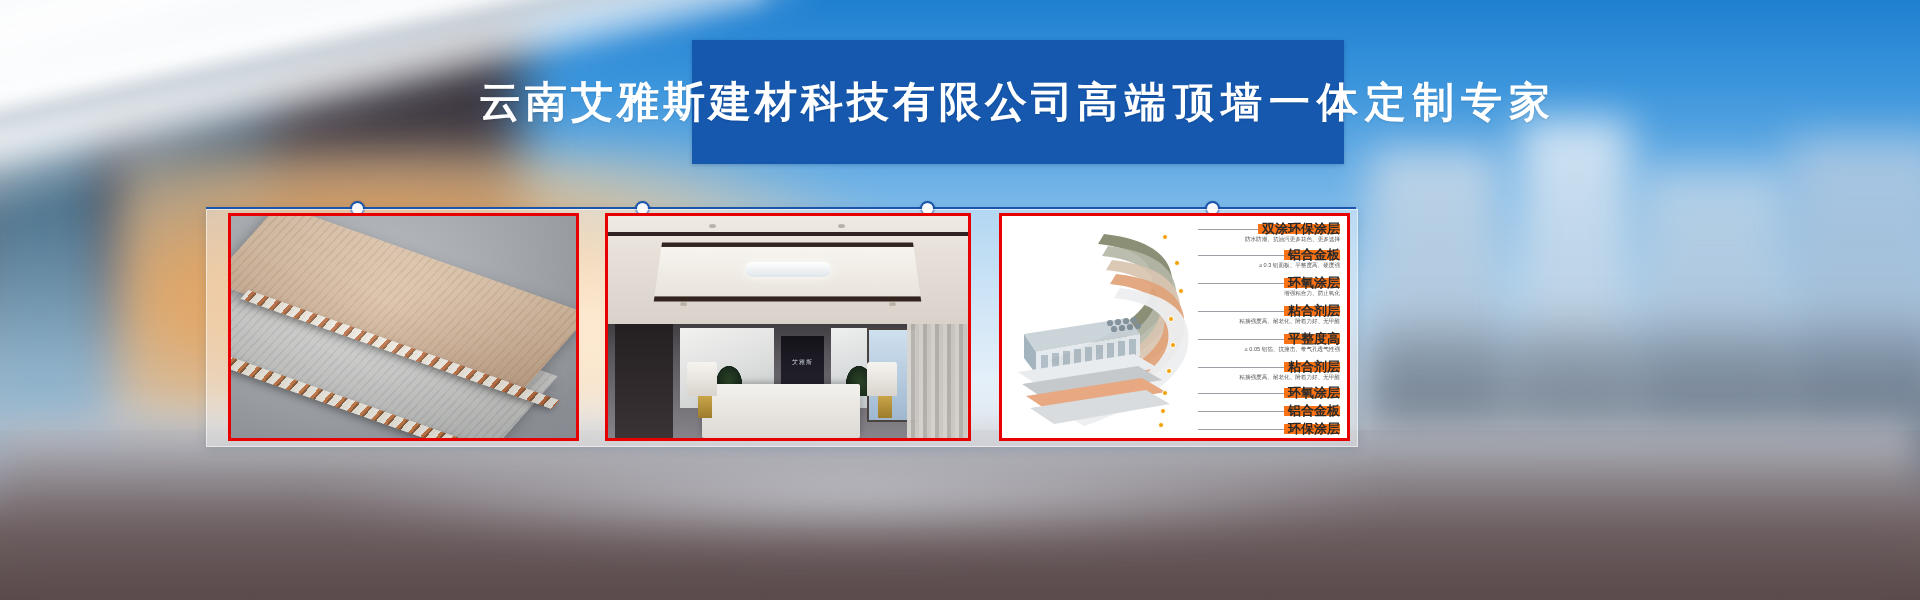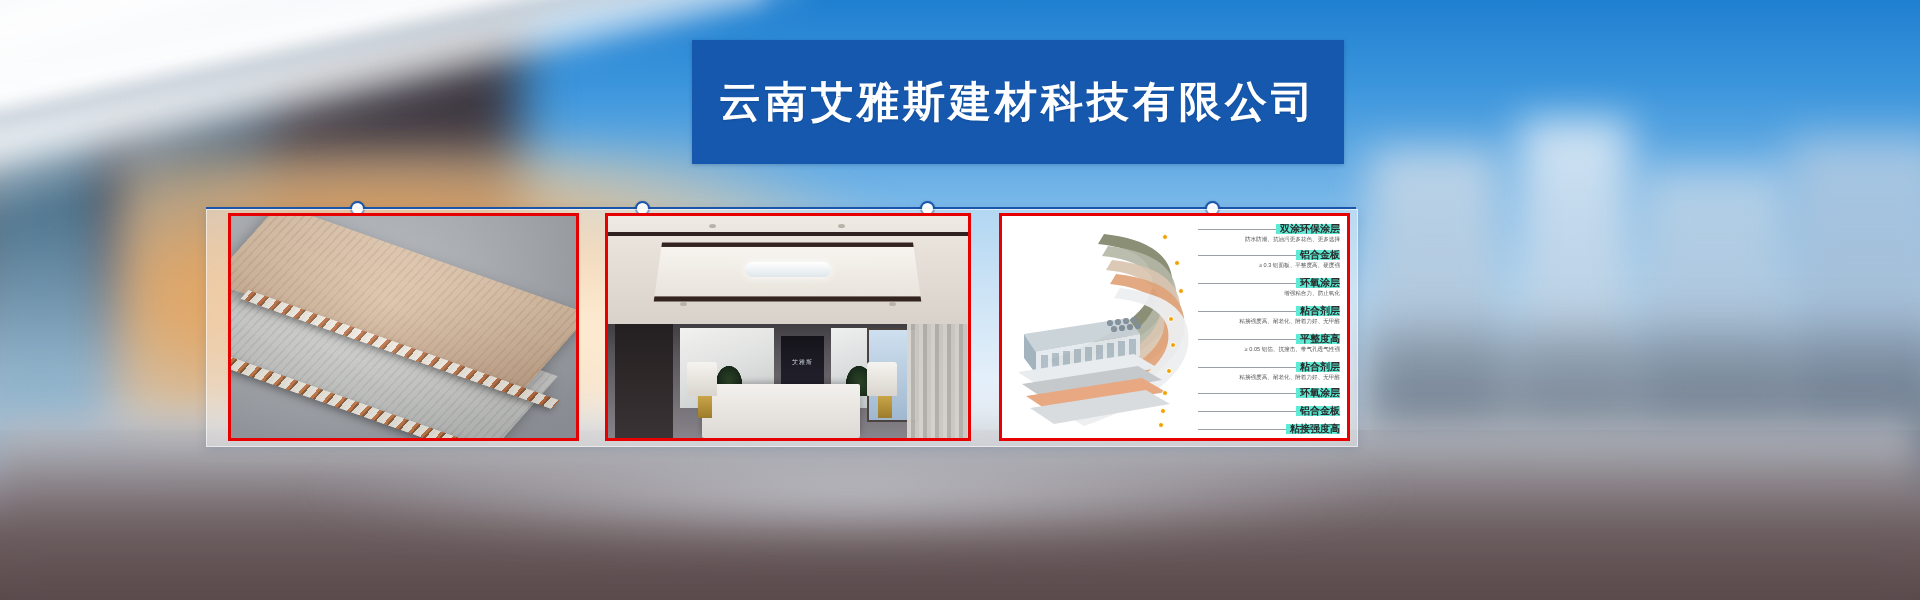--- a/index.html
+++ b/index.html
@@ -255,22 +255,22 @@
   .p3-art{position:absolute;left:6px;top:6px;width:200px;height:208px;}
   .labels{position:absolute;left:196px;top:6px;width:142px;height:210px;}
   .lab{
     position:absolute;left:0;width:142px;
     display:flex;flex-direction:column;align-items:flex-end;
   }
   .lab .leader{
     position:absolute;left:0;top:5px;width:100%;height:1px;background:#9aa0a6;z-index:0;
   }
   .lab .title{
-    position:relative;z-index:1;background:#5eead4;padding-left:4px;
-    font-size:10px;font-weight:bold;color:#2a2a2a;line-height:10px;white-space:nowrap;
+    position:relative;z-index:1;background:#f97316;padding-left:4px;
+    font-size:13px;font-weight:bold;color:#2a2a2a;line-height:10px;white-space:nowrap;
   }
   .lab .sub{
     position:relative;z-index:1;background:#ffffff;padding-left:4px;
     font-size:5.6px;color:#555;line-height:9px;white-space:nowrap;margin-top:1px;
   }
   .dot{position:absolute;width:4px;height:4px;border-radius:50%;
     background:#f0a200;border:1px solid #fff;}
 </style>
 </head>
 <body>
@@ -292,20 +292,21 @@
     <div class="bg-warm2"></div>
     <div class="bg-canopy"></div>
     <div class="bg-canopy2"></div>
     <div class="bg-canopy-edge"></div>
     <div class="bg-ground-blur"></div>
     <div class="bg-ground-sheen"></div>
   </div>
 
   <div class="headline">
     <div class="headline-line l1">云南艾雅斯建材科技有限公司</div>
+    <div class="headline-line l2">高端顶墙一体定制专家</div>
   </div>
 
   <div class="sel-line"></div>
   <div class="sel-handle" style="left:350px;"></div>
   <div class="sel-handle" style="left:635px;"></div>
   <div class="sel-handle" style="left:920px;"></div>
   <div class="sel-handle" style="left:1205px;"></div>
 
   <div class="card"></div>
 
@@ -425,21 +426,21 @@
         <div class="lab" style="top:166px;">
           <div class="leader"></div>
           <div class="title">环氧涂层</div>
         </div>
         <div class="lab" style="top:184px;">
           <div class="leader"></div>
           <div class="title">铝合金板</div>
         </div>
         <div class="lab" style="top:202px;">
           <div class="leader"></div>
-          <div class="title">粘接强度高</div>
+          <div class="title">环保涂层</div>
         </div>
       </div>
 
       <div class="dot" style="left:160px;top:18px;"></div>
       <div class="dot" style="left:172px;top:44px;"></div>
       <div class="dot" style="left:176px;top:72px;"></div>
       <div class="dot" style="left:166px;top:100px;"></div>
       <div class="dot" style="left:168px;top:126px;"></div>
       <div class="dot" style="left:164px;top:152px;"></div>
       <div class="dot" style="left:160px;top:174px;"></div>

